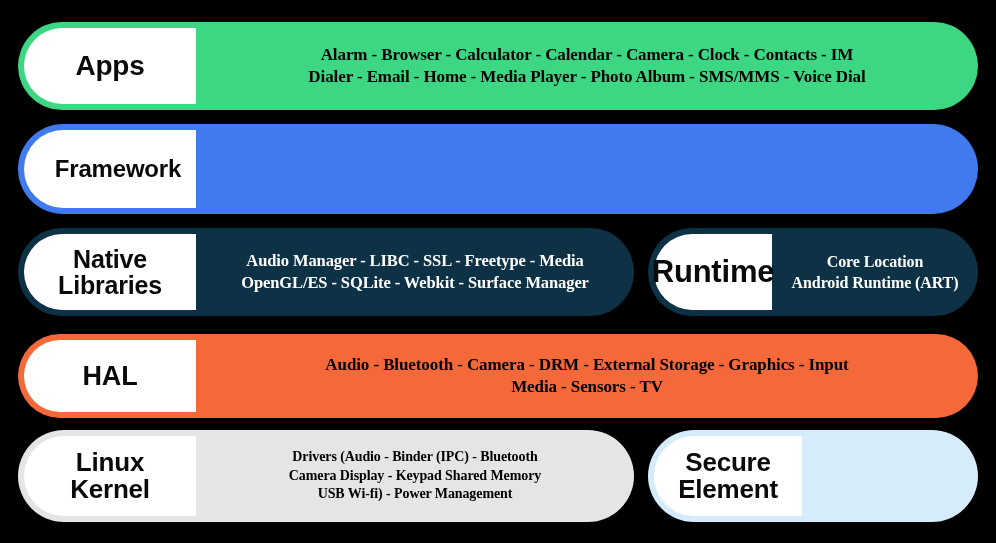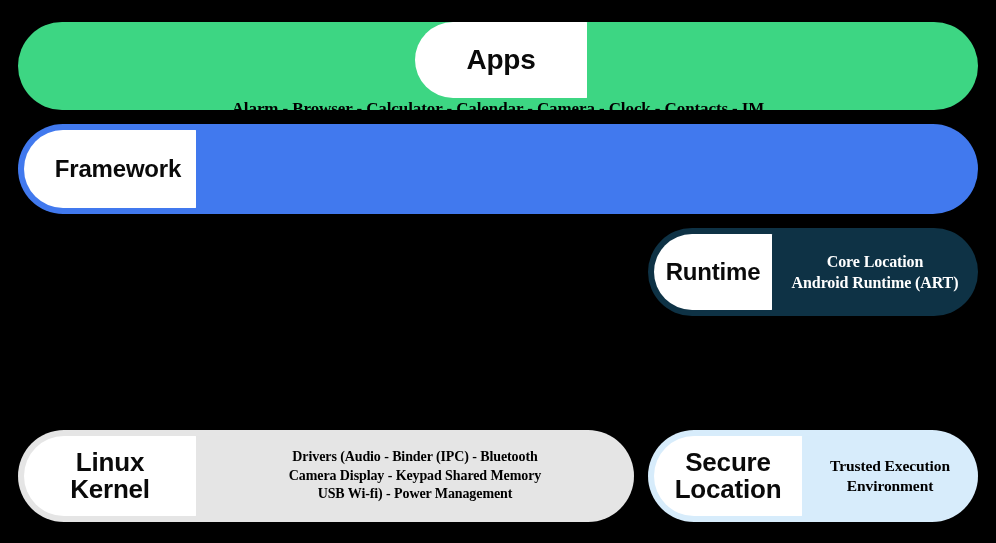--- a/index.html
+++ b/index.html
@@ -72,21 +72,21 @@
   .bar-body .body-text {
     font-weight: 700;
     line-height: 1.32;
     white-space: pre-line;
     letter-spacing: -0.1px;
     font-family: Liberation Serif, serif;
   }
 
   
   #row-apps { left: 18px; top: 22px; width: 960px; height: 88px; }
-  #row-apps .bar { width: 960px; height: 88px; background: #3DD683; flex-direction: column; }
+  #row-apps .bar { width: 960px; height: 88px; background: #3DD683; }
   #row-apps .label-pill { width: 172px; height: 76px; margin-left: 6px; }
   #row-apps .label-text { font-size: 28px; }
   #row-apps .body-text { font-size: 17px; color: #000000; }
 
   
   #row-framework { left: 18px; top: 124px; width: 960px; height: 90px; }
   #row-framework .bar { width: 960px; height: 90px; background: #4179EE; }
   #row-framework .label-pill { width: 172px; height: 78px; margin-left: 6px; }
   #row-framework .label-text { font-size: 24px; margin-left: 16px; }
   #row-framework .body-text { font-size: 17px; color: #000000; }
@@ -96,21 +96,21 @@
   #row-native .bar.primary { width: 616px; height: 88px; background: #0E3245; }
   #row-native .bar.primary .label-pill { width: 172px; height: 76px; margin-left: 6px; }
   #row-native .bar.primary .label-text { font-size: 25px; }
   #row-native .bar.primary .body-text { font-size: 16.5px; color: #ffffff; }
 
   #row-native .bar.secondary {
     width: 330px; height: 88px; background: #0E3245;
     position: absolute; left: 630px; top: 0;
   }
   #row-native .bar.secondary .label-pill { width: 118px; height: 76px; margin-left: 6px; }
-  #row-native .bar.secondary .label-text { font-size: 24px; }
+  #row-native .bar.secondary .label-text { font-size: 31px; }
   #row-native .bar.secondary .body-text { font-size: 16px; color: #ffffff; }
 
   
   #row-hal { left: 18px; top: 334px; width: 960px; height: 84px; }
   #row-hal .bar { width: 960px; height: 84px; background: #F4683A; }
   #row-hal .label-pill { width: 172px; height: 72px; margin-left: 6px; }
   #row-hal .label-text { font-size: 27px; }
   #row-hal .body-text { font-size: 17px; color: #000000; }
 
   
@@ -161,49 +161,66 @@
 
   <div class="layer-row" id="row-framework">
     <div class="bar primary">
       <div class="label-pill">
         <span class="label-text">Framework</span>
       </div>
     </div>
   </div>
 
   <div class="layer-row" id="row-native">
+    <div class="bar primary">
+      <div class="label-pill">
+        <span class="label-text">Native
+Libraries</span>
+      </div>
+      <div class="bar-body">
+        <span class="body-text">Audio Manager - LIBC - SSL - Freetype - Media
+OpenGL/ES - SQLite - Webkit - Surface Manager</span>
+      </div>
+    </div>
     <div class="bar secondary">
       <div class="label-pill">
         <span class="label-text">Runtime</span>
       </div>
       <div class="bar-body">
         <span class="body-text">Core Location
 Android Runtime (ART)</span>
       </div>
     </div>
   </div>
 
+  <div class="layer-row" id="row-hal">
+    <div class="bar primary">
+      <div class="label-pill">
+        <span class="label-text">HAL</span>
+      </div>
+      <div class="bar-body">
+        <span class="body-text">Audio - Bluetooth - Camera - DRM - External Storage - Graphics - Input
+Media - Sensors - TV</span>
+      </div>
+    </div>
+  </div>
 
   <div class="layer-row" id="row-kernel">
     <div class="bar primary">
       <div class="label-pill">
         <span class="label-text">Linux
 Kernel</span>
       </div>
       <div class="bar-body">
         <span class="body-text">Drivers (Audio - Binder (IPC) - Bluetooth
 Camera  Display - Keypad Shared Memory
 USB Wi-fi) - Power Management</span>
       </div>
     </div>
     <div class="bar secondary">
       <div class="label-pill">
         <span class="label-text">Secure
-Location</span>
-      </div>
-      <div class="bar-body">
-        <span class="body-text">Trusted Execution
-Environment</span>
+Element</span>
       </div>
     </div>
   </div>
 
 </div>
 
 </body></html>

